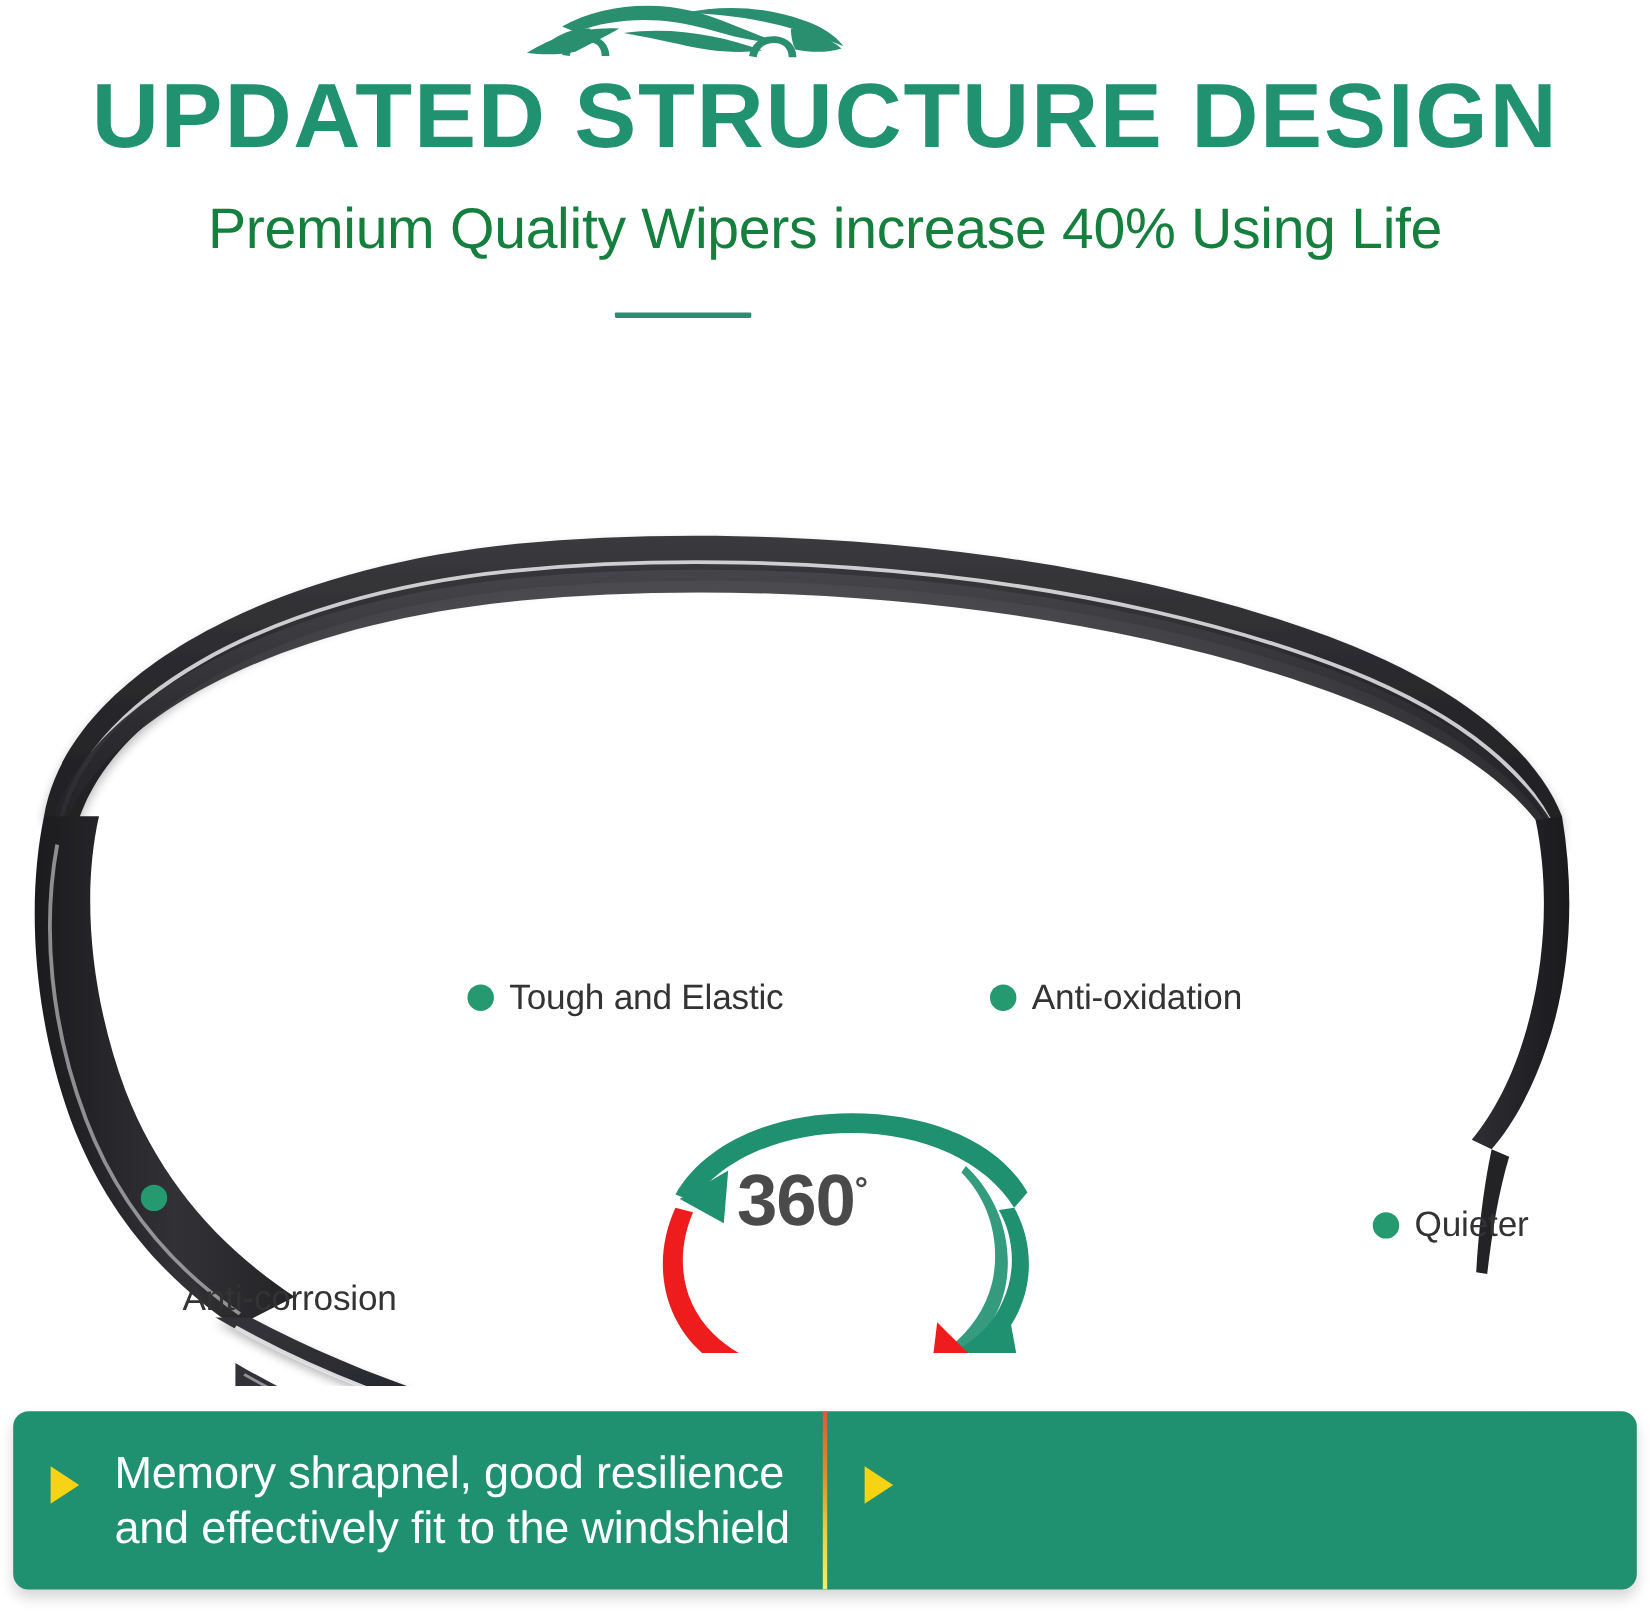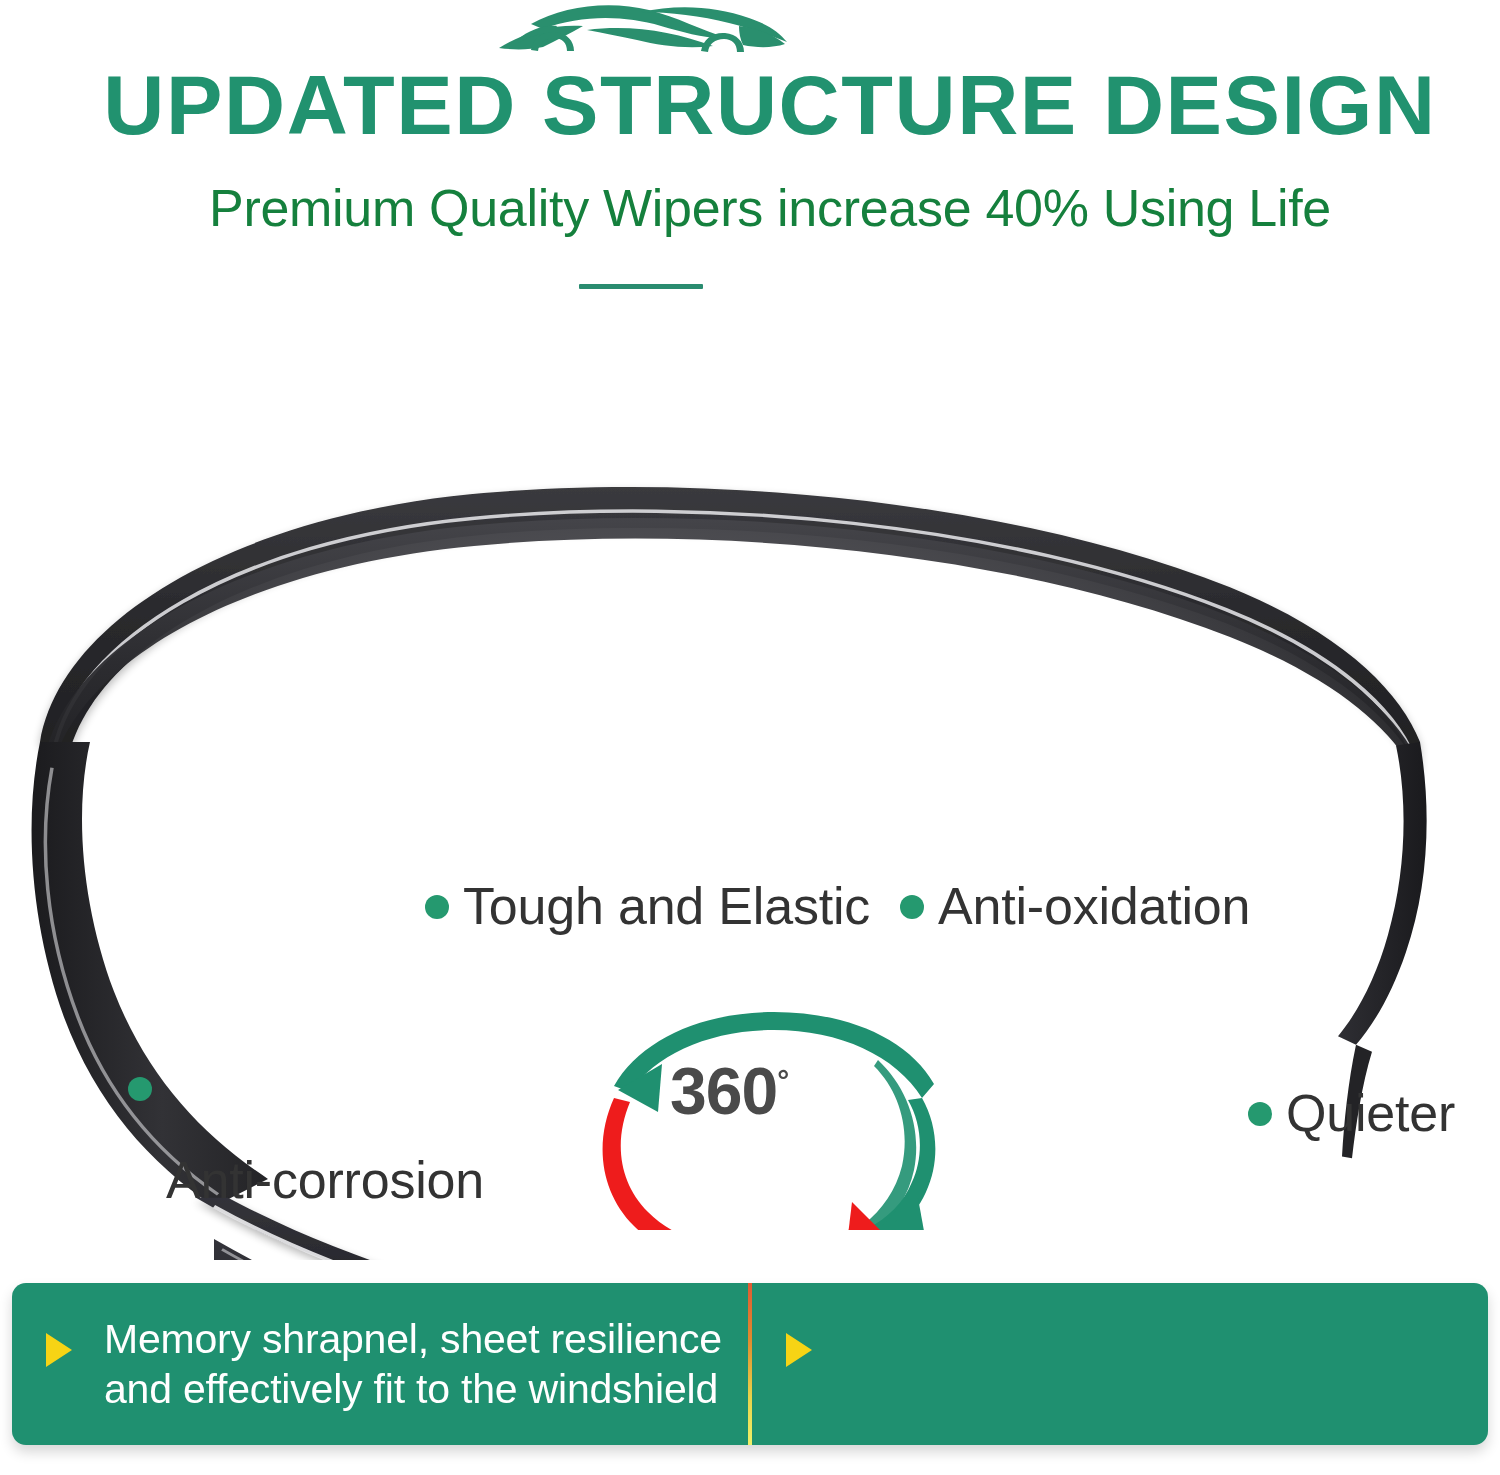--- a/index.html
+++ b/index.html
@@ -15,21 +15,20 @@
     font-family: "Liberation Sans", sans-serif;
     -webkit-font-smoothing: antialiased;
   }
 
   
   #header {
     position: absolute;
     top: 0; left: 0;
     width: 1242px;
     height: 300px;
-    margin-left: 20px;
   }
   #car-logo {
     position: absolute;
     top: 2px;
     left: 50%;
     transform: translateX(-50%);
     width: 300px;
     height: 58px;
   }
   #main-title {
@@ -84,21 +83,21 @@
     width: 1500px;
     height: 960px;
   }
 
   
   .feature-label {
     position: absolute;
     display: flex;
     align-items: flex-start;
     font-family: "Liberation Sans Narrow", "Liberation Sans", sans-serif;
-    font-size: 52px;
+    font-size: 32px;
     line-height: 46px;
     color: #333333;
     white-space: pre;
     letter-spacing: -0.2px;
   }
   .feature-dot {
     width: 24px;
     height: 24px;
     border-radius: 50%;
     background: #25996F;
@@ -401,21 +400,21 @@
       </g>
     </svg>
     <div id="badge-360-text"><span>360</span><span id="badge-360-deg">°</span></div>
   </div>
 </div>
 
 <div id="banner-row">
 
   <div class="banner">
     <span class="banner-arrow"></span>
-    <span class="banner-text">Memory shrapnel, sheet resilience and effectively fit to the windshield</span>
+    <span class="banner-text">Memory shrapnel, good resilience and effectively fit to the windshield</span>
   </div>
 
   <div id="banner-divider"></div>
 
   <div class="banner">
     <span class="banner-arrow"></span>
   </div>
 </div>
 
 </body></html>

